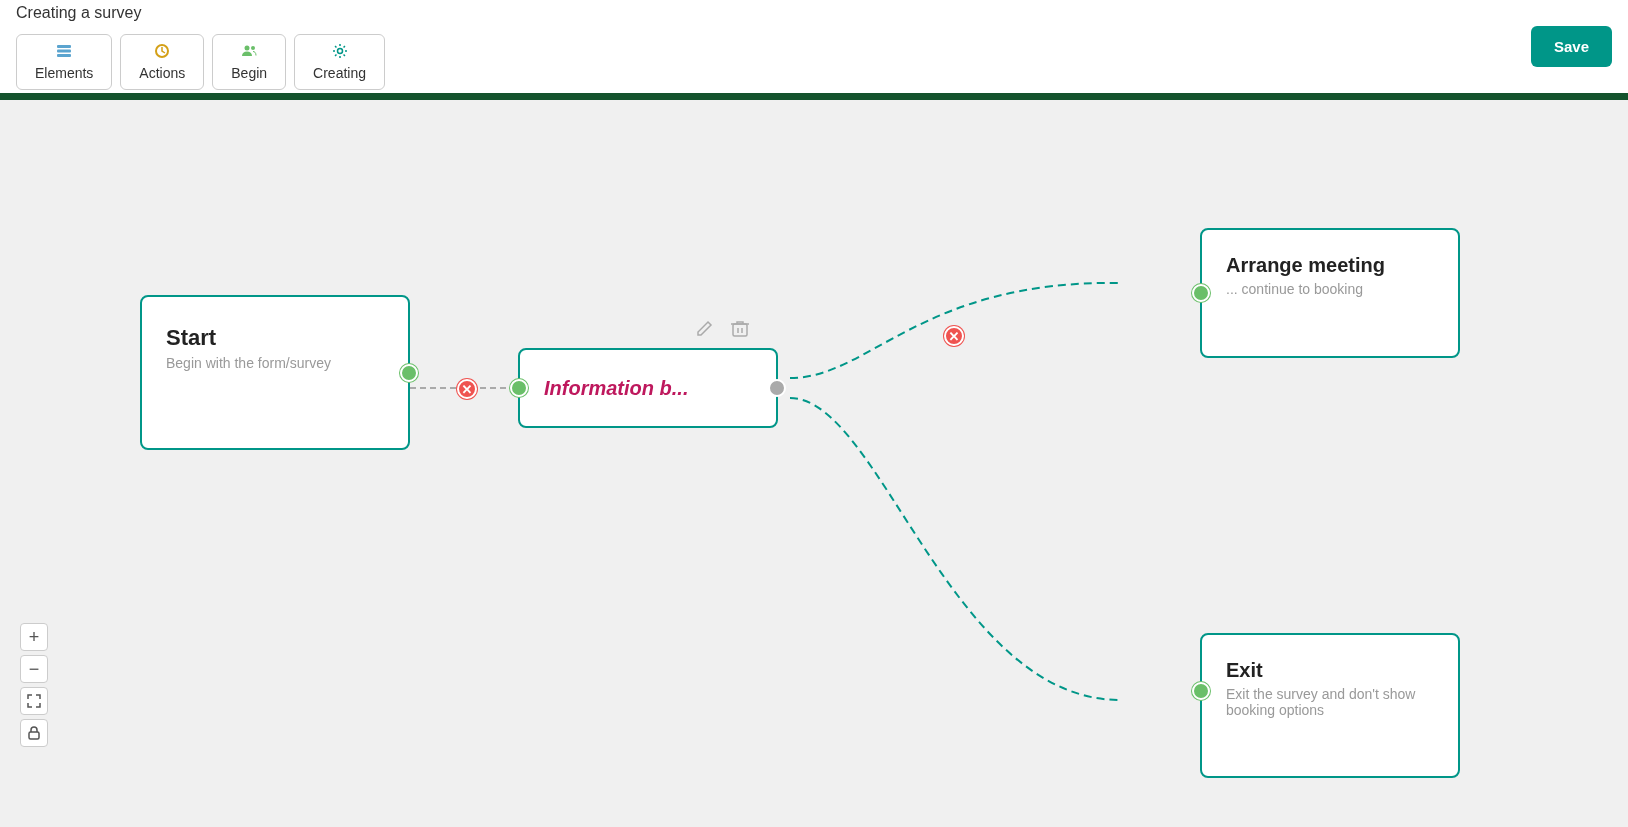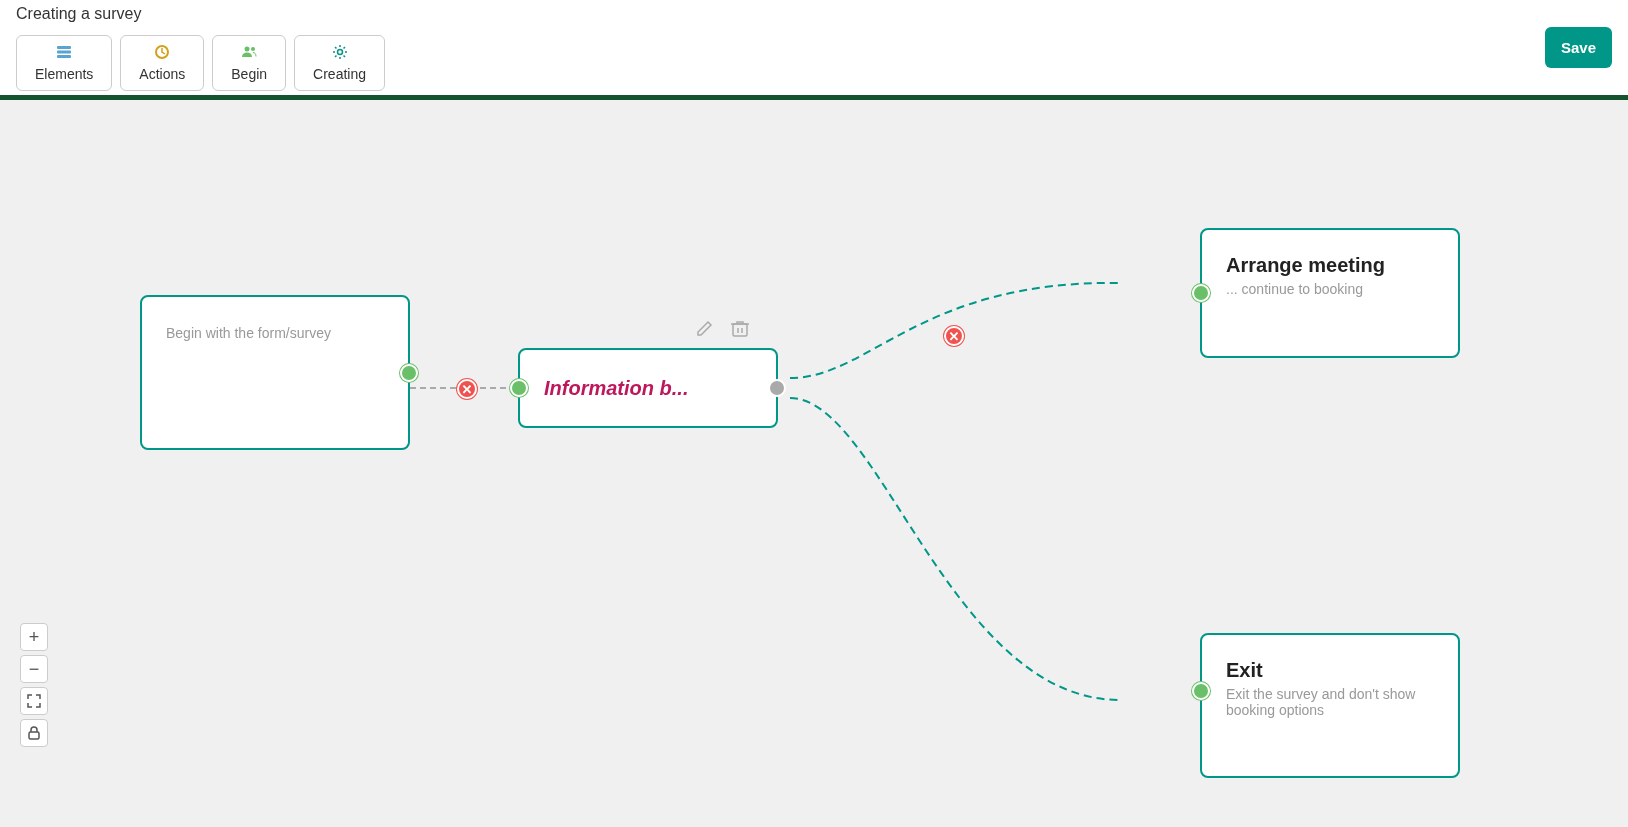--- a/index.html
+++ b/index.html
@@ -8,21 +8,21 @@
       background: #f0f0f0;
       width: 1628px;
       height: 827px;
       overflow: hidden;
       position: relative;
     }
 
     
     .header {
       background: #fff;
-      border-bottom: 5px solid #14532d;
+      border-bottom: 7px solid #14532d;
       padding: 0 16px;
       height: 100px;
       display: flex;
       align-items: center;
       justify-content: space-between;
       position: relative;
     }
     .header-left {
       display: flex;
       flex-direction: column;
@@ -55,21 +55,21 @@
       height: 16px;
       display: inline-flex;
       align-items: center;
       justify-content: center;
     }
     .save-btn {
       background: #009688;
       color: #fff;
       border: none;
       border-radius: 6px;
-      padding: 12px 16px;
+      padding: 12px 23px;
       font-size: 15px;
       font-weight: 600;
       cursor: pointer;
     }
 
     
     .canvas {
       position: relative;
       width: 100%;
       height: calc(827px - 100px);
@@ -268,20 +268,21 @@
 
     <line x1="410" y1="288" x2="527" y2="288" stroke="#aaa" stroke-width="2" stroke-dasharray="6,4"></line>
 
     <path d="M 790 278 C 870 278 920 180 1120 183" fill="none" stroke="#009688" stroke-width="2" stroke-dasharray="8,5"></path>
 
     <path d="M 790 298 C 880 298 950 600 1120 600" fill="none" stroke="#009688" stroke-width="2" stroke-dasharray="8,5"></path>
 
   </svg>
 
   <div class="node node-start">
+    <div class="node-title">Start</div>
     <div class="node-subtitle">Begin with the form/survey</div>
 
     <div class="dot" style="right:-10px; top:50%; transform:translateY(-50%);"></div>
   </div>
 
   <div class="dot dot-red" style="position:absolute; left:457px; top:279px; width:20px; height:20px; border-radius:50%; background:#ef5350; color:white; font-size:13px; font-weight:bold; display:flex; align-items:center; justify-content:center; border:2px solid #fff; box-shadow:0 0 0 1px #ef5350;">✕</div>
 
   <div class="node node-info" style="left:518px; top:248px;">
 
     <div class="dot" style="left:-10px; top:50%; transform:translateY(-50%);"></div>

